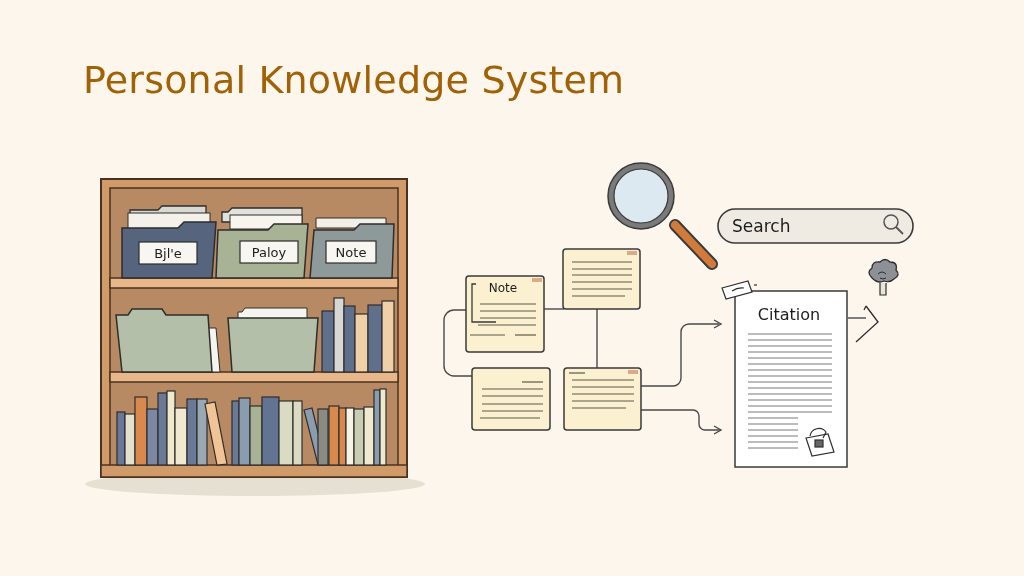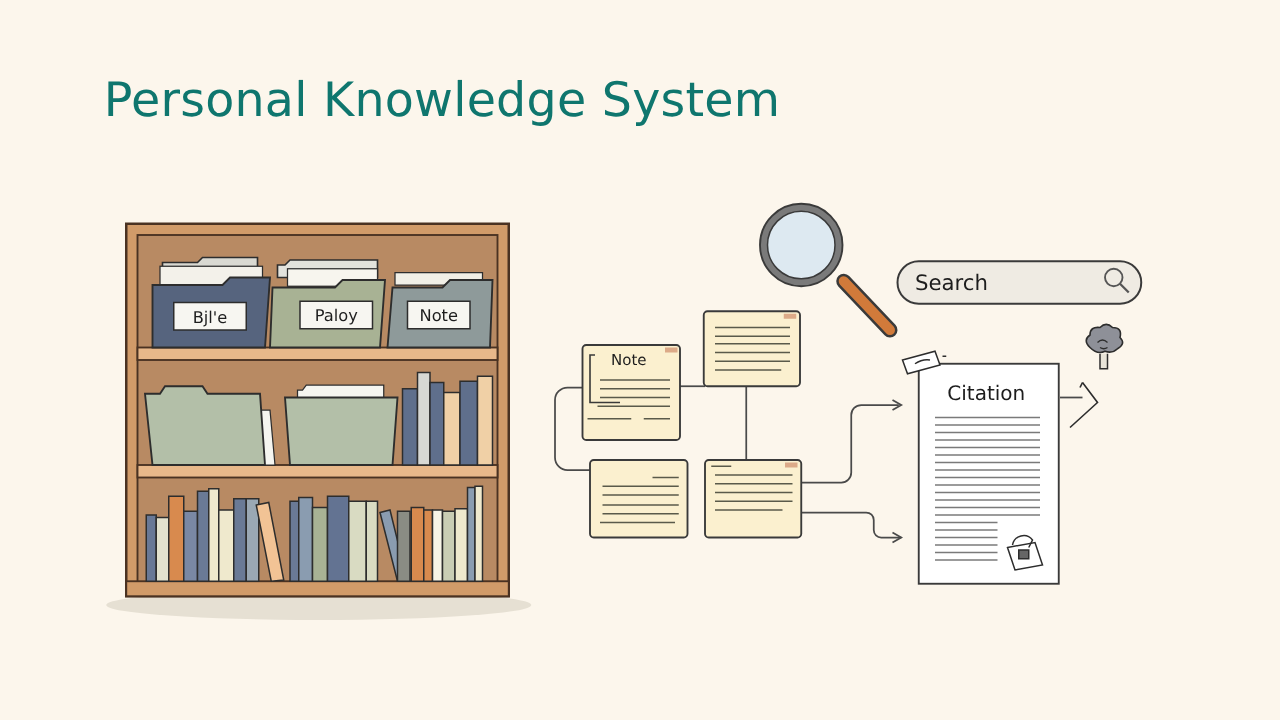--- a/index.html
+++ b/index.html
@@ -5,21 +5,21 @@
   html, body { margin:0; padding:0; }
   body {
     width:1024px; height:576px; overflow:hidden;
     background:#fcf6ec;
     font-family:"Liberation Sans", sans-serif;
     position:relative;
   }
   .title {
     position:absolute; left:83px; top:58px;
     font-family:"DejaVu Sans", sans-serif;
-    font-size:38px; color:#0f766e; letter-spacing:0.2px;
+    font-size:38px; color:#a16207; letter-spacing:0.2px;
     font-weight:400;
   }
   svg.scene { position:absolute; left:0; top:0; }
   .lbl { font-family:"DejaVu Sans", sans-serif; }
 </style>
 </head>
 <body>
 
 <div class="title">Personal Knowledge System</div>
 

